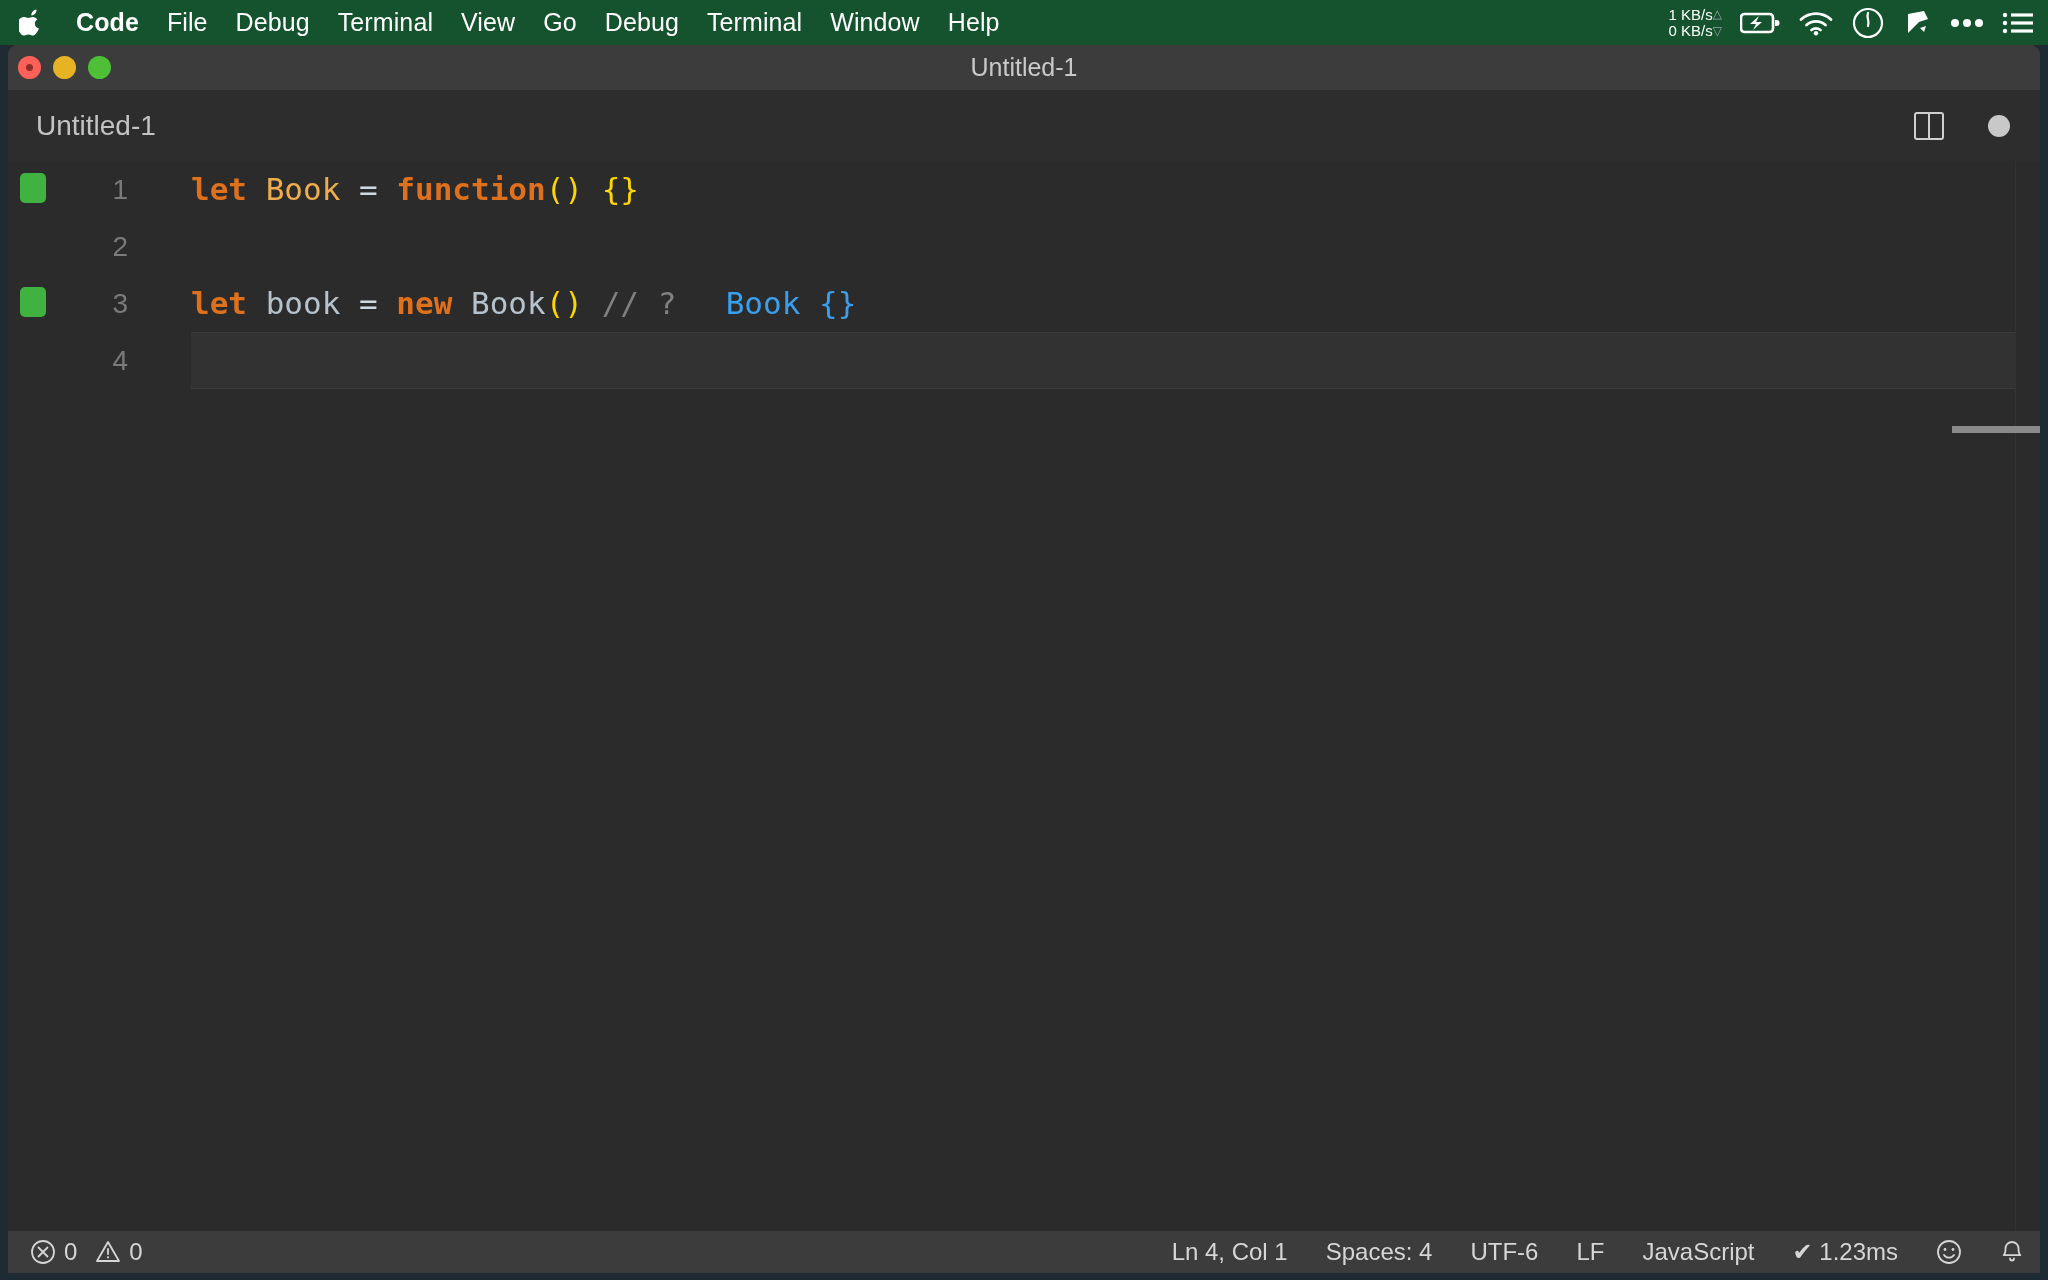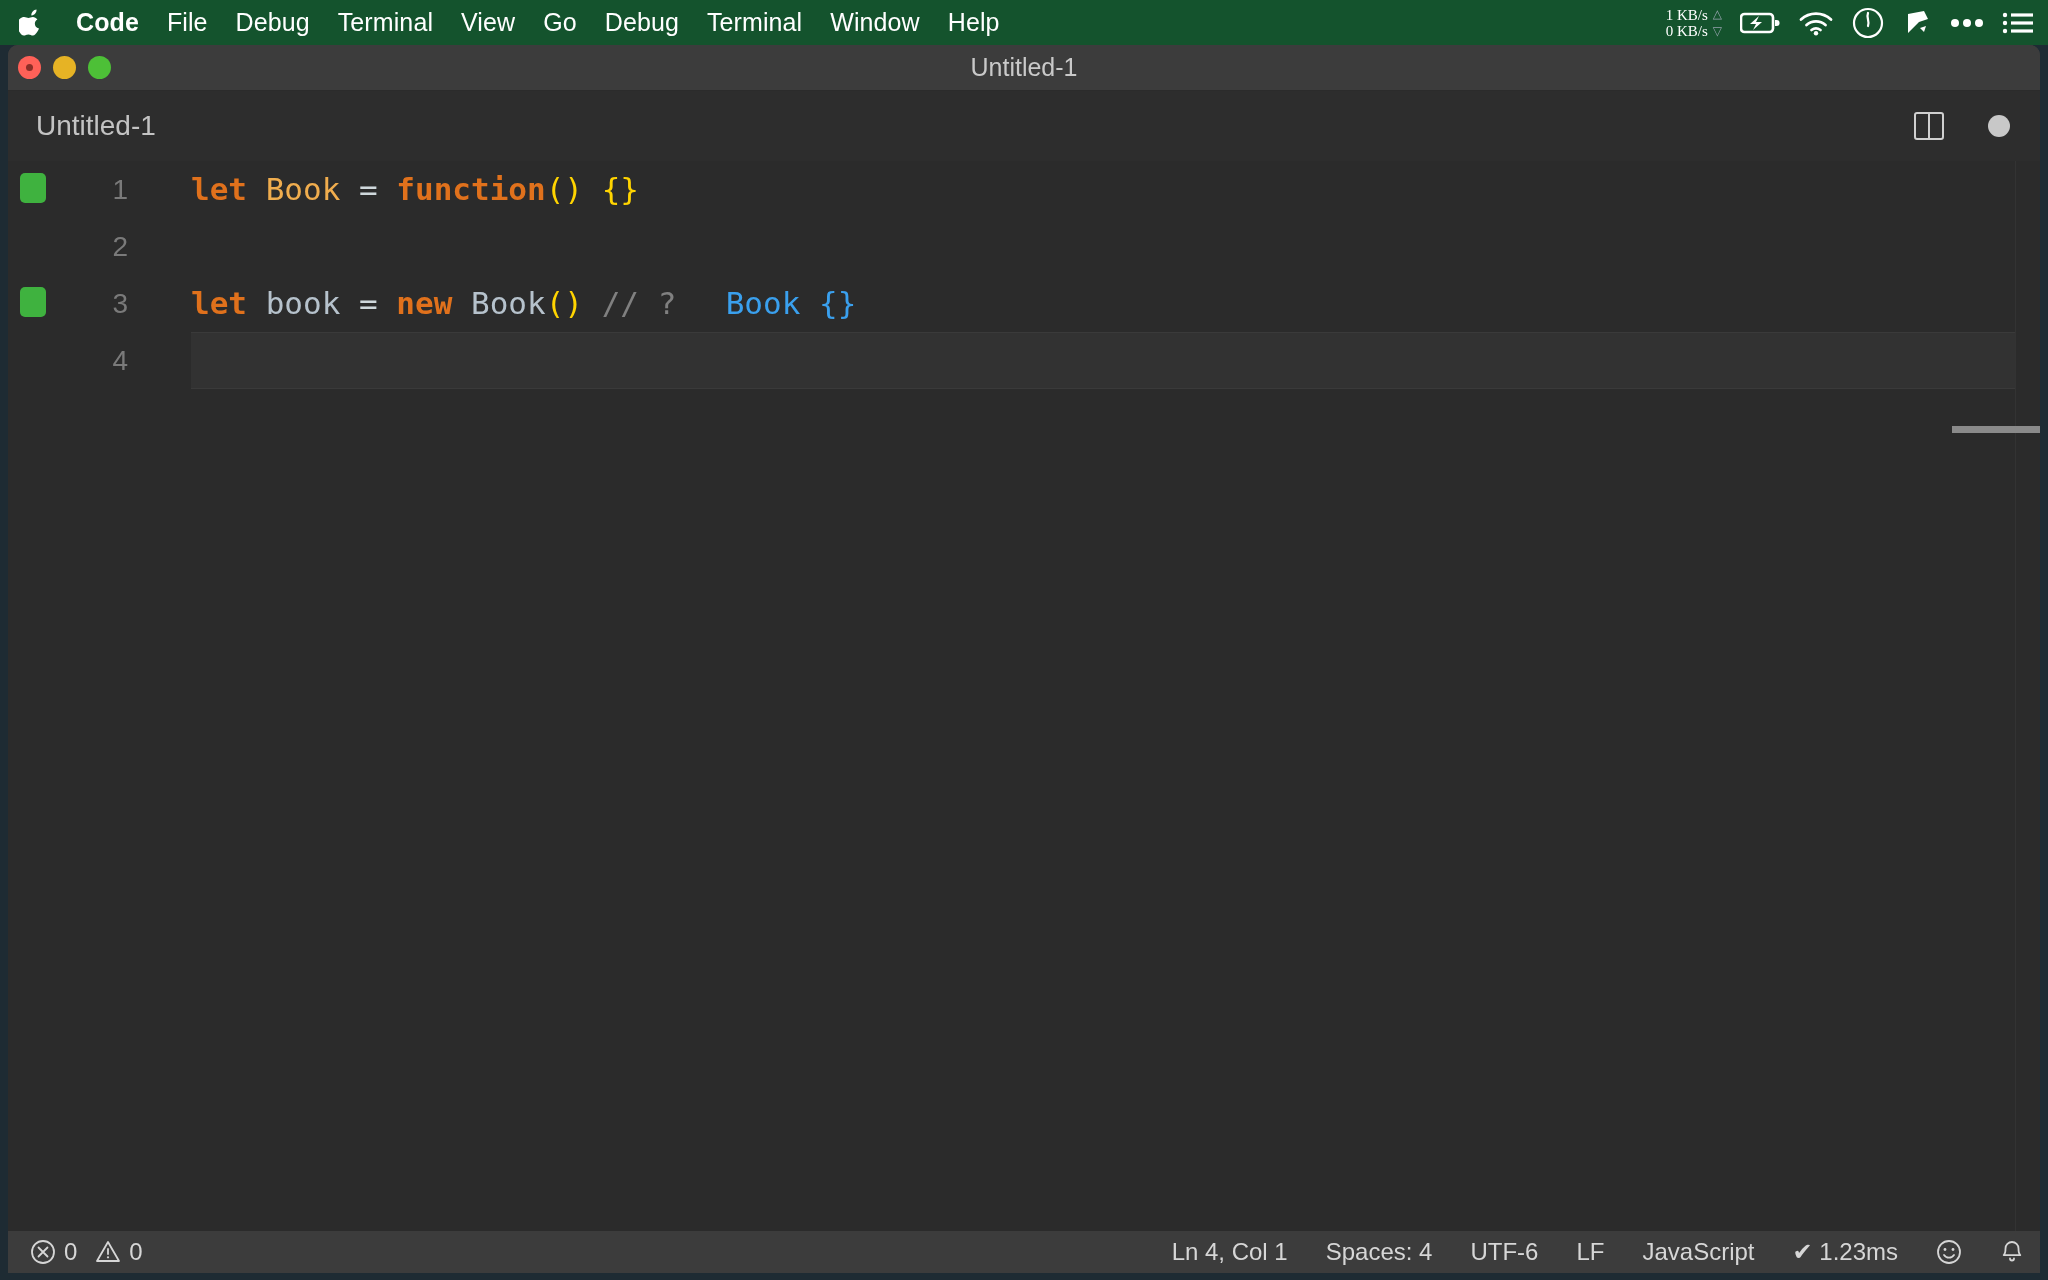--- a/index.html
+++ b/index.html
@@ -51,25 +51,23 @@
     right: 14px;
     top: 0;
     height: 45px;
     display: flex;
     align-items: center;
     gap: 18px;
   }
   .net-speed {
     display: flex;
     align-items: center;
-    gap: 5px;
     color: #ffffff;
     font-size: 15px;
     line-height: 16px;
-    font-family: Liberation Serif, serif;
   }
   .net-speed .rows { text-align: right; }
   .net-speed .arrows {
     display: flex;
     flex-direction: column;
     gap: 1px;
     color: #93a2ab;
     font-size: 12px;
     line-height: 16px;
   }

